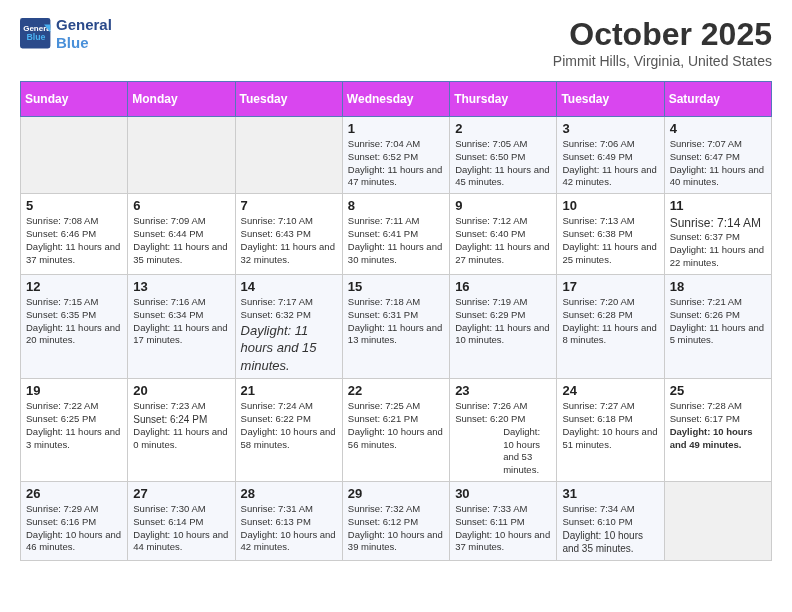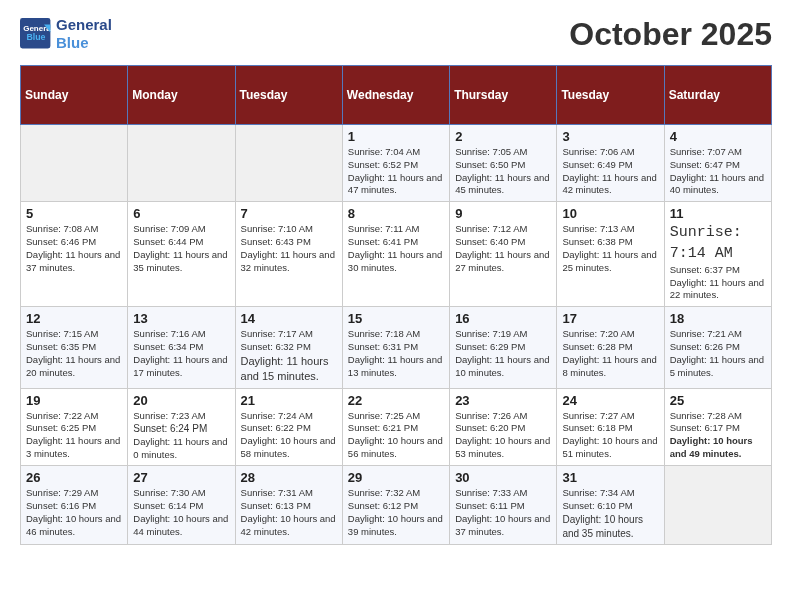--- a/index.html
+++ b/index.html
@@ -39,25 +39,25 @@
     .subtitle {
       font-size: 14px;
       color: #555;
     }
     .calendar {
       width: 100%;
       border-collapse: collapse;
       border: 1px solid #ccc;
     }
     .calendar th {
-      background: #7f1d1d;
+      background: #d946ef;
       color: #fff;
       font-size: 12px;
       font-weight: bold;
-      padding: 22px 4px;
+      padding: 10px 4px;
       text-align: left;
       border: 1px solid #5577bb;
     }
     .calendar td {
       vertical-align: top;
       padding: 4px 5px;
       border: 1px solid #ccc;
       font-size: 10px;
       color: #333;
       width: calc(100%/7);
@@ -93,20 +93,21 @@
         <text x="8" y="28" font-size="11" fill="#4ab0f0" font-weight="bold" font-family="Arial">Blue</text>
         <polygon points="30,8 38,8 38,18" fill="#4ab0f0"></polygon>
       </svg>
       <div>
         <div style="font-size:15px;font-weight:bold;color:#2a4a8a;line-height:1.2;">General</div>
         <div style="font-size:15px;font-weight:bold;color:#4a90d9;line-height:1.2;">Blue</div>
       </div>
     </div>
     <div class="title-block">
       <div class="month-title">October 2025</div>
+      <div class="subtitle">Pimmit Hills, Virginia, United States</div>
     </div>
   </div>
 
   <table class="calendar">
     <thead>
       <tr>
       <th>Sunday</th>
           <th>Monday</th>
           <th>Tuesday</th>
           <th>Wednesday</th>
@@ -177,21 +178,21 @@
             <div style="font-size: 9.5px; line-height: 1.35; color: rgb(51, 51, 51);">Daylight: 11 hours and 27 minutes.</div>
           </td>
           <td>
             <span class="day-num">10</span>
             <div style="font-size: 9.5px; line-height: 1.35; color: rgb(51, 51, 51);">Sunrise: 7:13 AM</div>
             <div style="font-size: 9.5px; line-height: 1.35; color: rgb(51, 51, 51);">Sunset: 6:38 PM</div>
             <div style="font-size: 9.5px; line-height: 1.35; color: rgb(51, 51, 51);">Daylight: 11 hours and 25 minutes.</div>
           </td>
           <td>
             <span class="day-num">11</span>
-            <div style="font-size: 15px; line-height: 1.35; color: rgb(51, 51, 51); font-family: Liberation Mono, monospace;">Sunrise: 7:14 AM</div>
+            <div style="font-size: 12px; line-height: 1.35; color: rgb(51, 51, 51);">Sunrise: 7:14 AM</div>
             <div style="font-size: 9.5px; line-height: 1.35; color: rgb(51, 51, 51);">Sunset: 6:37 PM</div>
             <div style="font-size: 9.5px; line-height: 1.35; color: rgb(51, 51, 51);">Daylight: 11 hours and 22 minutes.</div>
           </td>
         </tr>
         <tr>
           <td>
             <span class="day-num">12</span>
             <div style="font-size: 9.5px; line-height: 1.35; color: rgb(51, 51, 51);">Sunrise: 7:15 AM</div>
             <div style="font-size: 9.5px; line-height: 1.35; color: rgb(51, 51, 51);">Sunset: 6:35 PM</div>
             <div style="font-size: 9.5px; line-height: 1.35; color: rgb(51, 51, 51);">Daylight: 11 hours and 20 minutes.</div>
@@ -199,21 +200,21 @@
           <td>
             <span class="day-num">13</span>
             <div style="font-size: 9.5px; line-height: 1.35; color: rgb(51, 51, 51);">Sunrise: 7:16 AM</div>
             <div style="font-size: 9.5px; line-height: 1.35; color: rgb(51, 51, 51);">Sunset: 6:34 PM</div>
             <div style="font-size: 9.5px; line-height: 1.35; color: rgb(51, 51, 51);">Daylight: 11 hours and 17 minutes.</div>
           </td>
           <td>
             <span class="day-num">14</span>
             <div style="font-size: 9.5px; line-height: 1.35; color: rgb(51, 51, 51);">Sunrise: 7:17 AM</div>
             <div style="font-size: 9.5px; line-height: 1.35; color: rgb(51, 51, 51);">Sunset: 6:32 PM</div>
-            <div style="font-size: 11px; line-height: 1.35; color: rgb(51, 51, 51);">Daylight: 11 hours and 15 minutes.</div>
+            <div style="font-size: 13px; line-height: 1.35; color: rgb(51, 51, 51); font-style: italic;">Daylight: 11 hours and 15 minutes.</div>
           </td>
           <td>
             <span class="day-num">15</span>
             <div style="font-size: 9.5px; line-height: 1.35; color: rgb(51, 51, 51);">Sunrise: 7:18 AM</div>
             <div style="font-size: 9.5px; line-height: 1.35; color: rgb(51, 51, 51);">Sunset: 6:31 PM</div>
             <div style="font-size: 9.5px; line-height: 1.35; color: rgb(51, 51, 51);">Daylight: 11 hours and 13 minutes.</div>
           </td>
           <td>
             <span class="day-num">16</span>
             <div style="font-size: 9.5px; line-height: 1.35; color: rgb(51, 51, 51);">Sunrise: 7:19 AM</div>
@@ -255,21 +256,21 @@
           <td>
             <span class="day-num">22</span>
             <div style="font-size: 9.5px; line-height: 1.35; color: rgb(51, 51, 51);">Sunrise: 7:25 AM</div>
             <div style="font-size: 9.5px; line-height: 1.35; color: rgb(51, 51, 51);">Sunset: 6:21 PM</div>
             <div style="font-size: 9.5px; line-height: 1.35; color: rgb(51, 51, 51);">Daylight: 10 hours and 56 minutes.</div>
           </td>
           <td>
             <span class="day-num">23</span>
             <div style="font-size: 9.5px; line-height: 1.35; color: rgb(51, 51, 51);">Sunrise: 7:26 AM</div>
             <div style="font-size: 9.5px; line-height: 1.35; color: rgb(51, 51, 51);">Sunset: 6:20 PM</div>
-            <div style="font-size: 9.5px; line-height: 1.35; color: rgb(51, 51, 51);">Daylight: 10 hours and 53 minutes.</div>
+            <div style="font-size: 9.5px; line-height: 1.35; color: rgb(51, 51, 51); margin-left: 48px;">Daylight: 10 hours and 53 minutes.</div>
           </td>
           <td>
             <span class="day-num">24</span>
             <div style="font-size: 9.5px; line-height: 1.35; color: rgb(51, 51, 51);">Sunrise: 7:27 AM</div>
             <div style="font-size: 9.5px; line-height: 1.35; color: rgb(51, 51, 51);">Sunset: 6:18 PM</div>
             <div style="font-size: 9.5px; line-height: 1.35; color: rgb(51, 51, 51);">Daylight: 10 hours and 51 minutes.</div>
           </td>
           <td>
             <span class="day-num">25</span>
             <div style="font-size: 9.5px; line-height: 1.35; color: rgb(51, 51, 51);">Sunrise: 7:28 AM</div>

